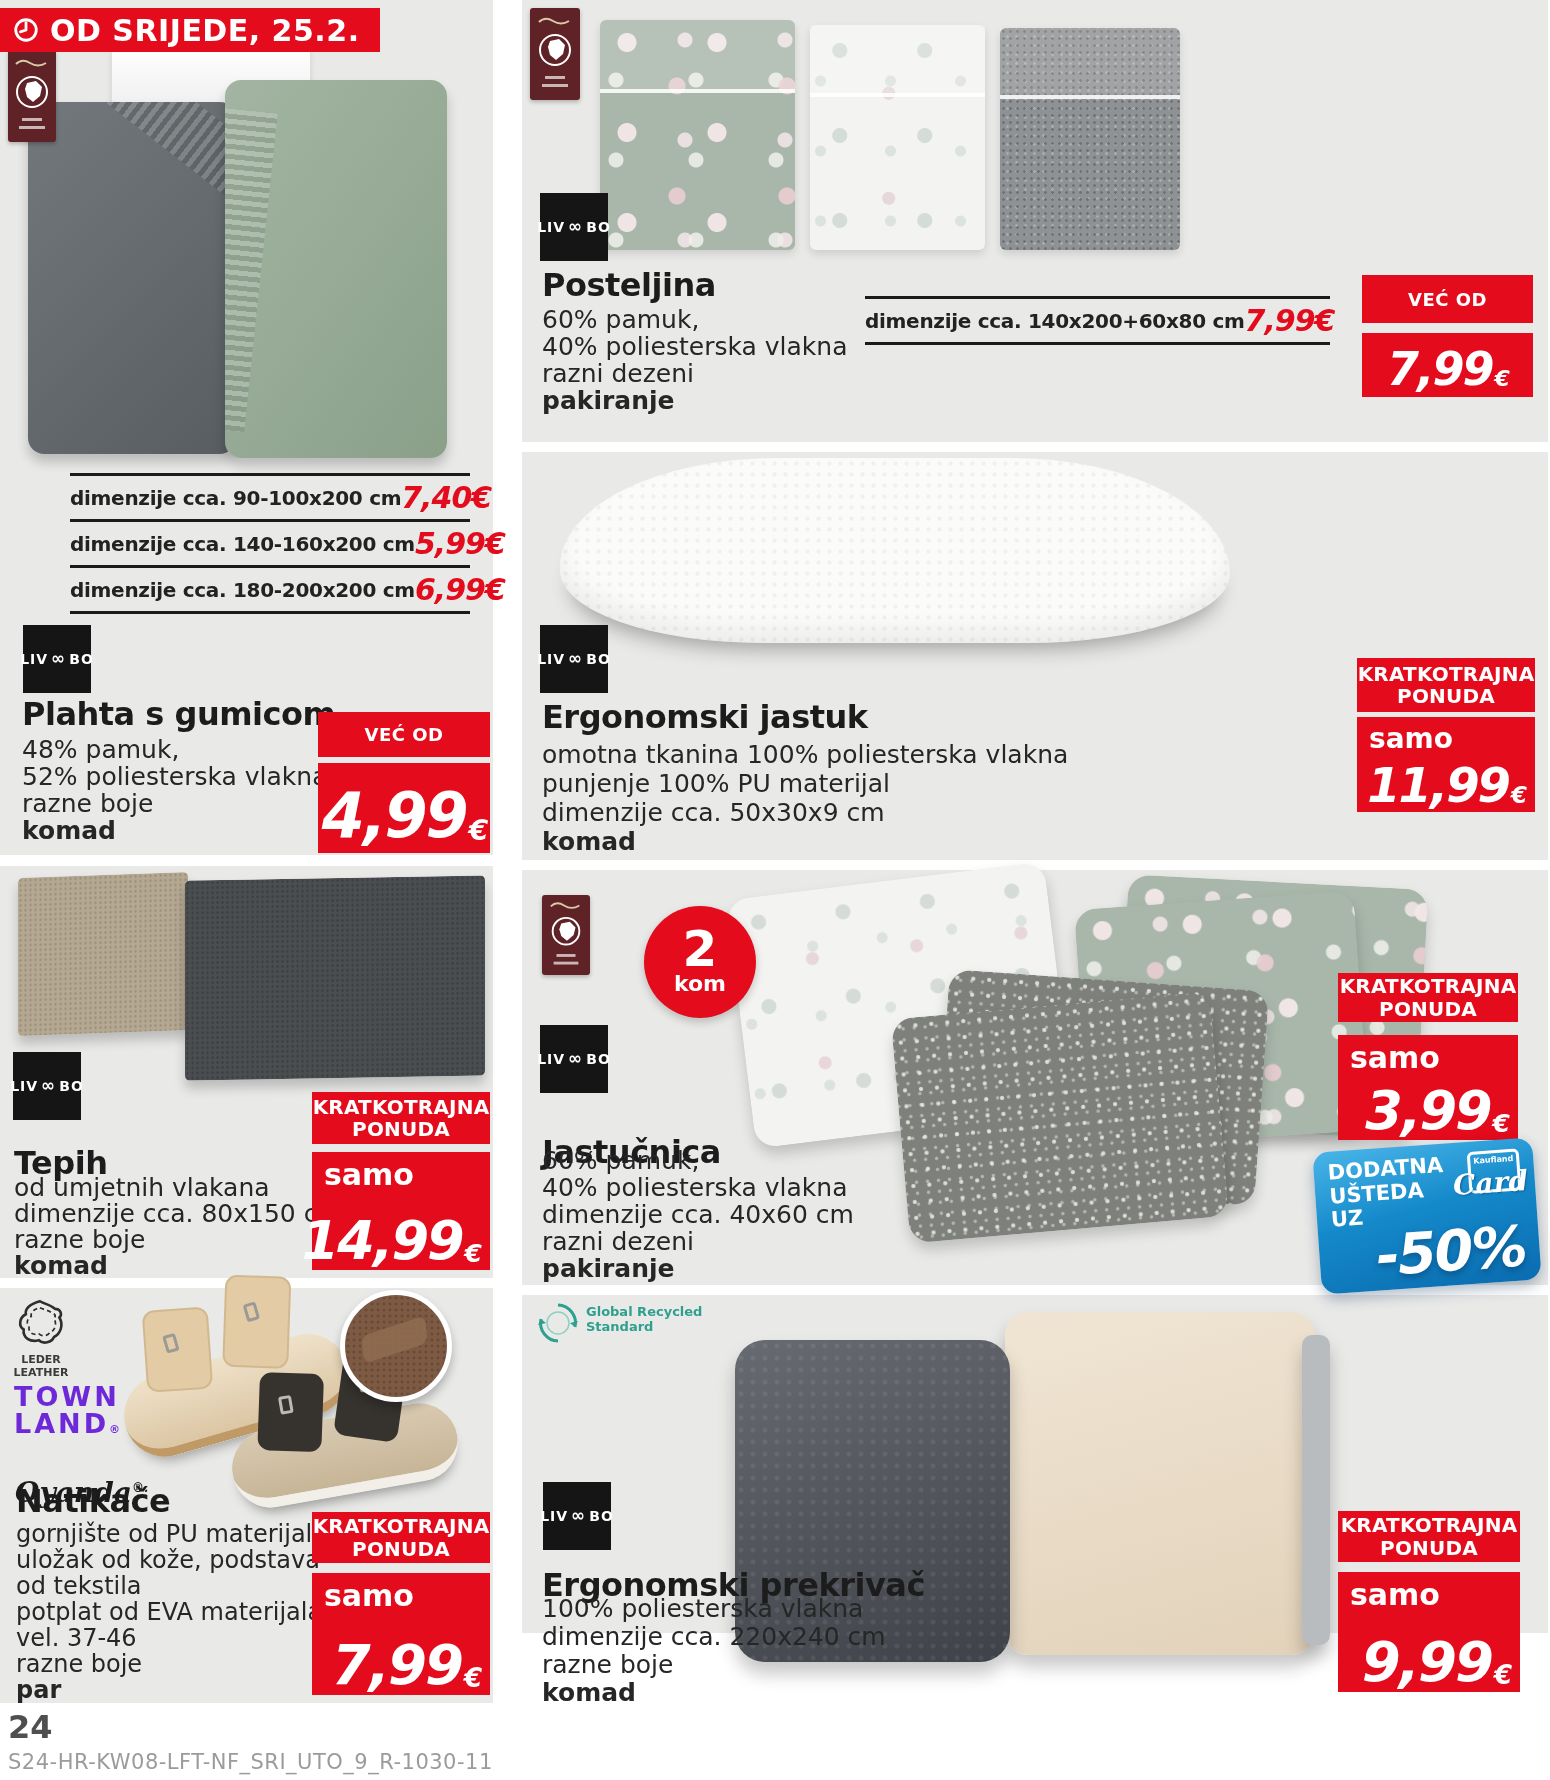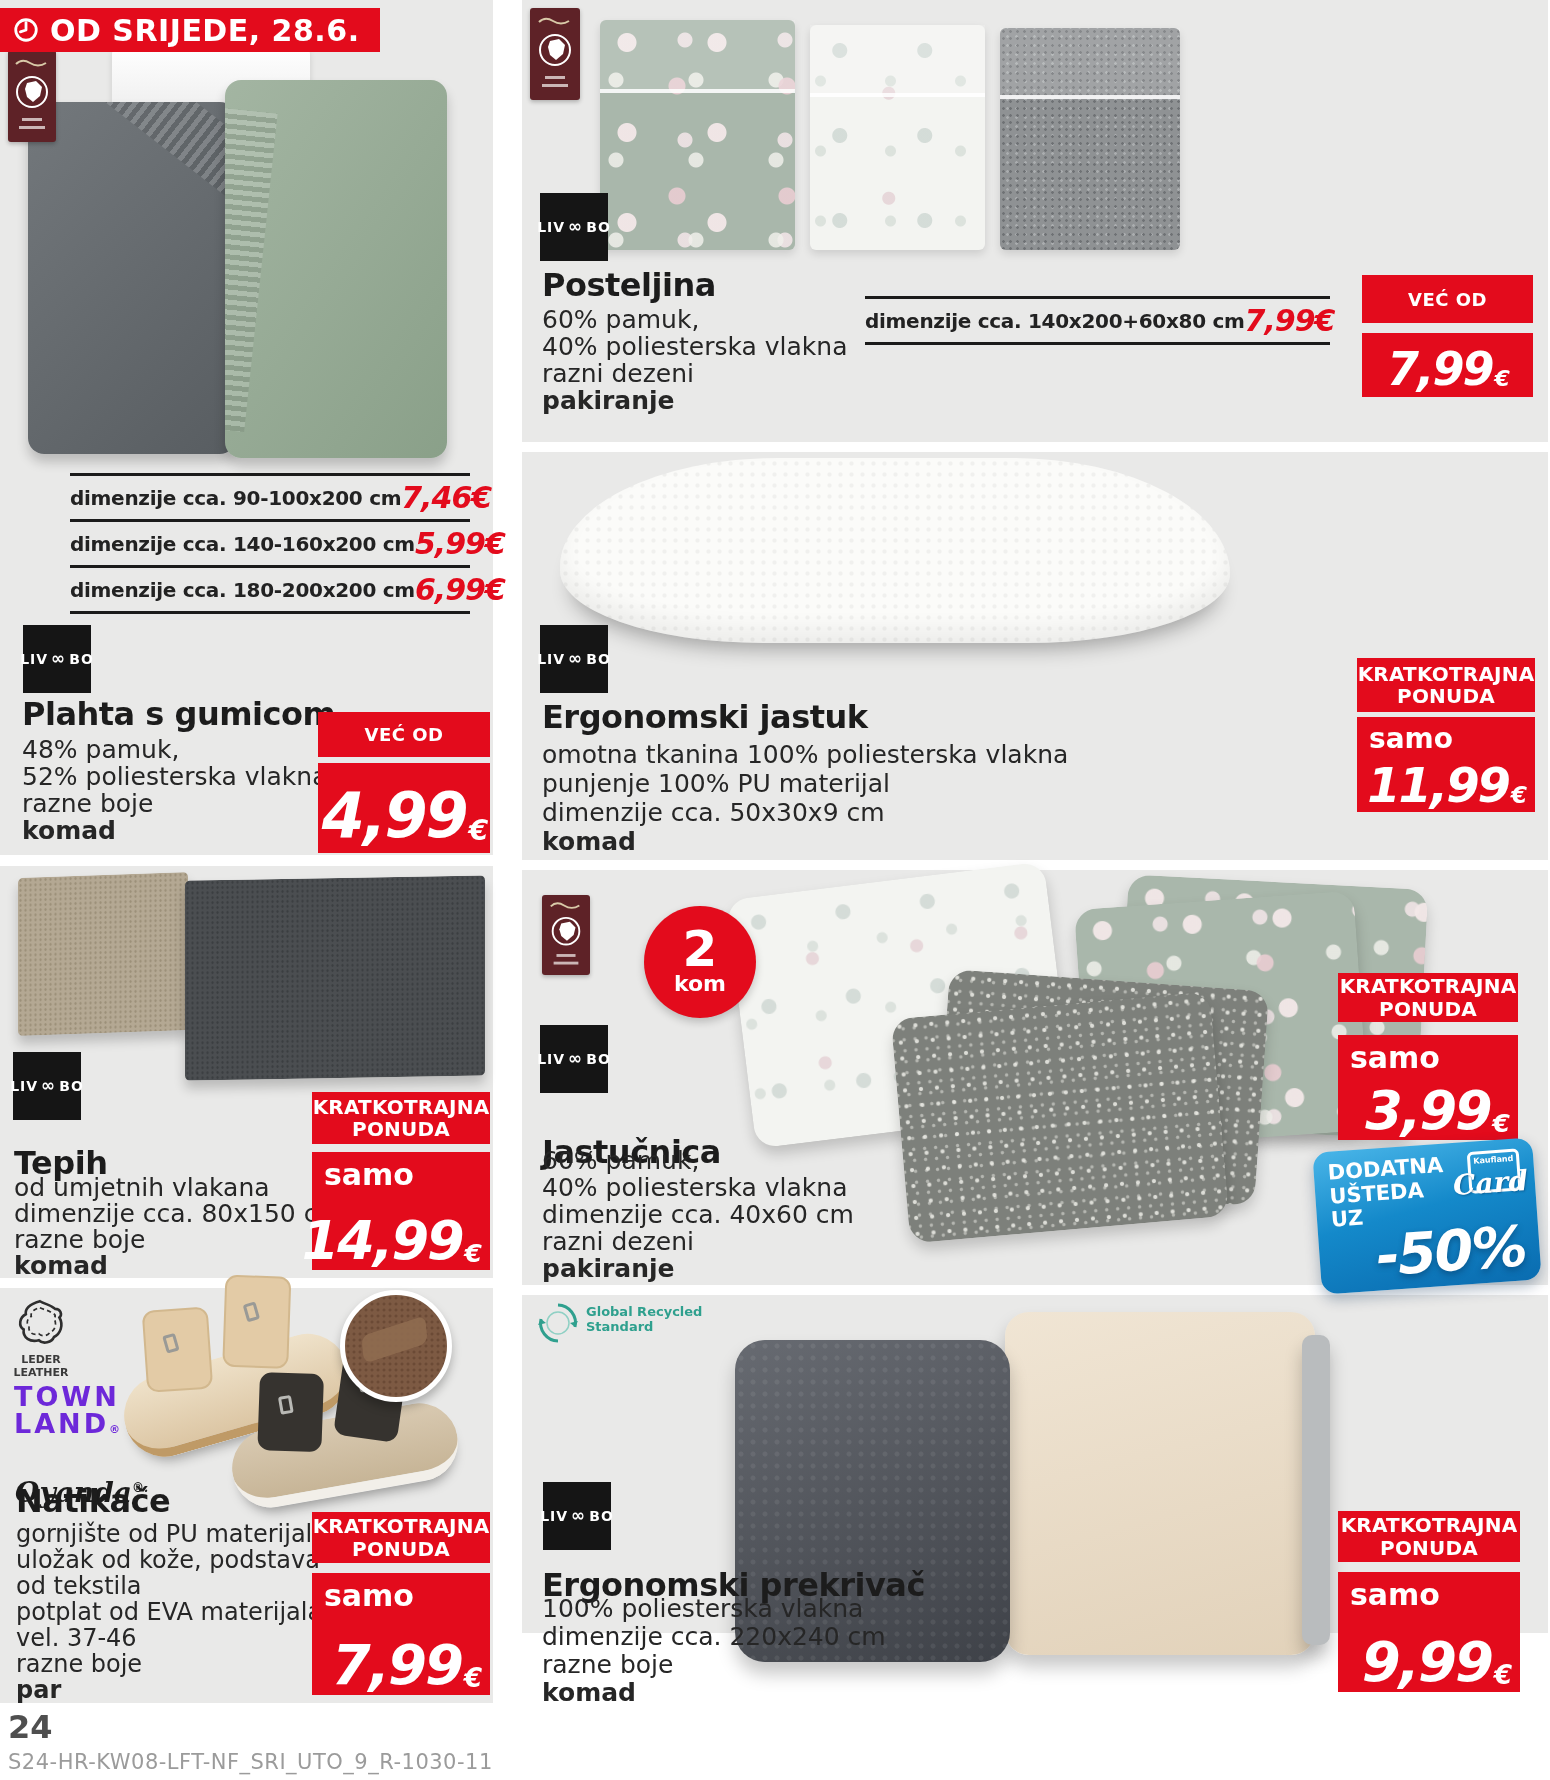--- a/index.html
+++ b/index.html
@@ -128,21 +128,21 @@
 </head>
 <body>
 
 <div class="page">
 
   <div class="hdr" style="left:0;top:8px;height:44px;">
     <svg width="28" height="28" viewBox="0 0 30 30">
       <circle cx="15" cy="15" r="11" fill="none" stroke="#fff" stroke-width="3"></circle>
       <path d="M15 15 L15 7 M15 15 L9 17" stroke="#fff" stroke-width="3" fill="none" stroke-linecap="round"></path>
     </svg>
-    <span>OD SRIJEDE, 28.6.</span>
+    <span>OD SRIJEDE, 25.2.</span>
   </div>
 
   <div class="card" style="left:0;top:0;width:493px;height:855px;">
     <div class="ecobadge" style="left:8px;top:50px;width:48px;height:92px;">
       <svg width="48" height="92" viewBox="0 0 48 92">
         <path d="M8 14 Q14 8 22 13 T38 13" stroke="#d8c9a8" stroke-width="2" fill="none"></path>
         <circle cx="24" cy="42" r="15" stroke="#fff" stroke-width="2" fill="none"></circle>
         <path d="M19 33 l9 -2 6 6 -2 9 -7 6 -6 -5 -2 -8 z" fill="#fff"></path>
         <rect x="14" y="68" width="20" height="3" fill="#cbb6b6"></rect>
         <rect x="11" y="76" width="26" height="3" fill="#cbb6b6"></rect>
@@ -153,21 +153,21 @@
     <div class="sheet" style="left:28px;top:102px;width:208px;height:352px;background:linear-gradient(135deg,#73787c,#585d61);border-radius:16px;box-shadow:0 8px 12px rgba(0,0,0,.2);">
       <div class="ruffle" style="top:-12px;right:-40px;width:210px;height:56px;transform:rotate(38deg);opacity:.7;"></div>
     </div>
     <div class="sheet" style="left:225px;top:80px;width:222px;height:378px;background:linear-gradient(125deg,#a3b5a2,#8aa089);border-radius:16px;box-shadow:0 8px 12px rgba(0,0,0,.2);">
       <div class="ruffle" style="left:-18px;top:30px;width:54px;height:320px;transform:rotate(6deg);background:repeating-linear-gradient(0deg,rgba(0,0,0,.10) 0 5px,rgba(255,255,255,.22) 5px 10px);opacity:.8;"></div>
     </div>
 
     <div class="ptable" style="left:70px;top:473px;width:400px;">
       <div class="prow">
         <span class="plabel">dimenzije cca. 90-100x200 cm</span>
-        <span class="pprice">7,46€</span>
+        <span class="pprice">7,40€</span>
       </div>
       <div class="prow">
         <span class="plabel">dimenzije cca. 140-160x200 cm</span>
         <span class="pprice">5,99€</span>
       </div>
       <div class="prow">
         <span class="plabel">dimenzije cca. 180-200x200 cm</span>
         <span class="pprice">6,99€</span>
       </div>
     </div>

